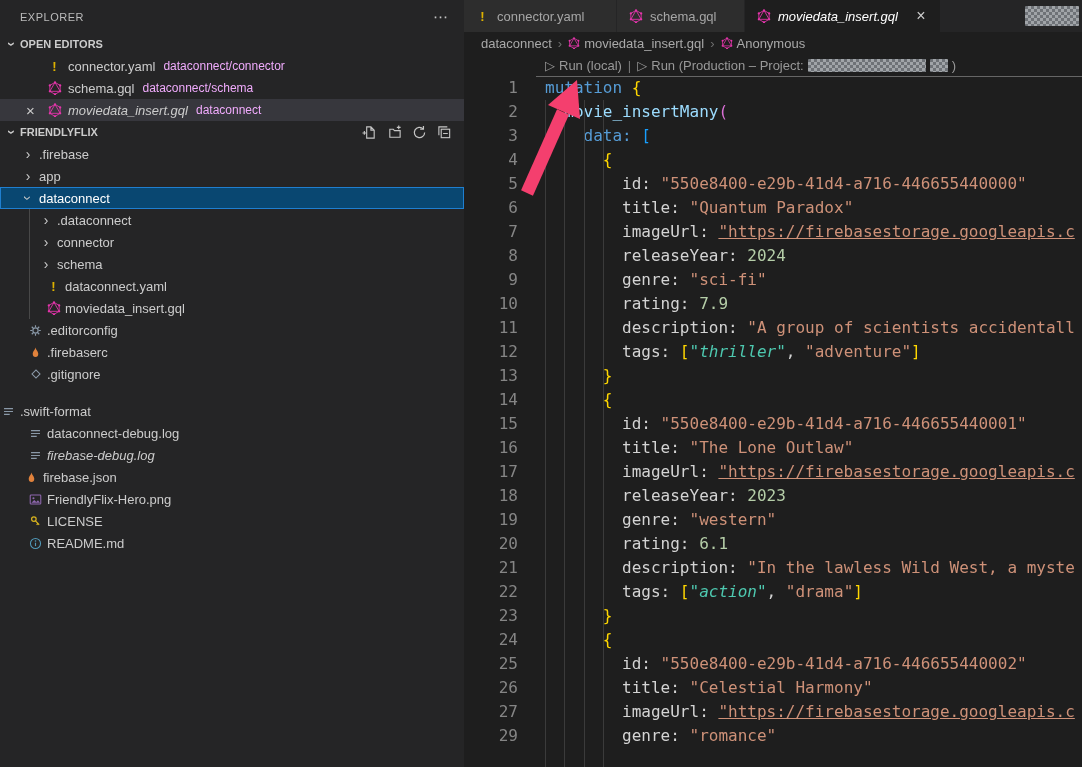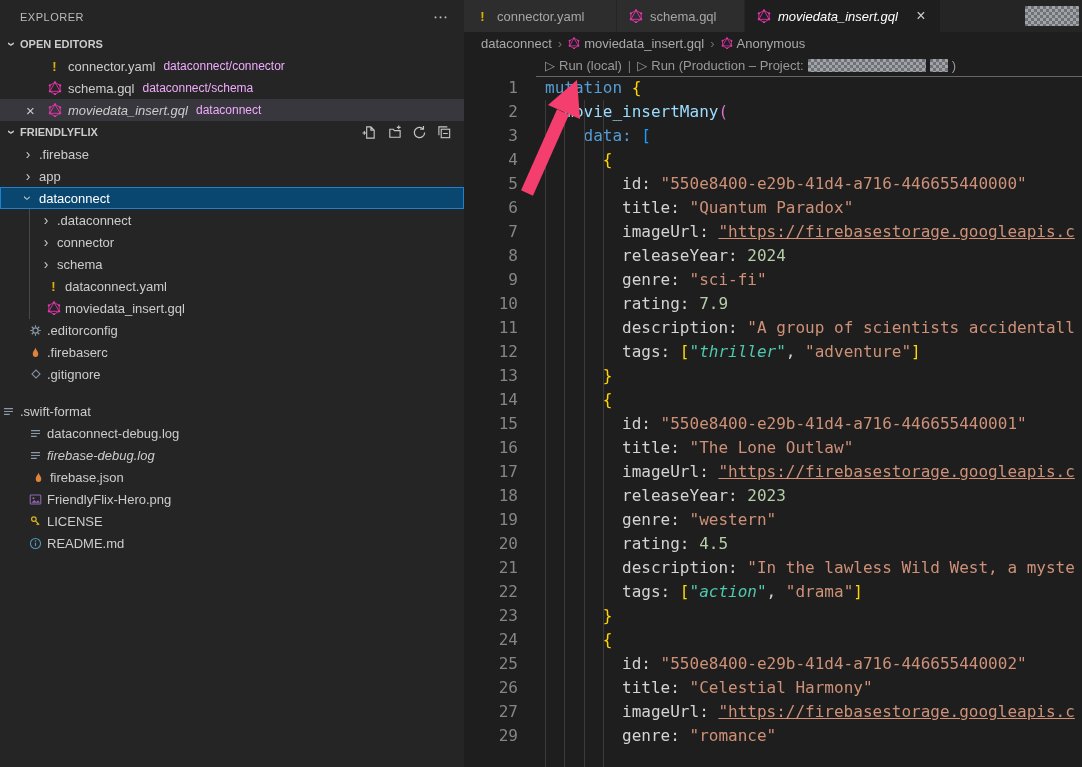--- a/index.html
+++ b/index.html
@@ -267,21 +267,21 @@
         <div class="trow" style="padding-left: 27px; font-style: italic;">
           <span class="ficon">
             <svg width="13" height="13" viewBox="0 0 16 16">
               <g stroke="#8a99a8" stroke-width="1.4" fill="none">
                 <path d="M2.5 4.5h11M2.5 8h11M2.5 11.5h7"></path>
               </g>
             </svg>
           </span>
           <span class="tlbl">firebase-debug.log</span>
         </div>
-        <div class="trow" style="padding-left: 30px;">
+        <div class="trow" style="padding-left: 23px;">
           <span class="ficon">
             <svg width="13" height="13" viewBox="0 0 16 16">
               <path d="M8 .8C8.3 4 4.6 6.2 4.6 9.6a3.4 3.9 0 0 0 6.8 0C11.4 6.2 7.7 4 8 .8Z" fill="#e0823c"></path>
             </svg>
           </span>
           <span class="tlbl">firebase.json</span>
         </div>
         <div class="trow" style="padding-left: 27px;">
           <span class="ficon">
             <svg width="13" height="13" viewBox="0 0 16 16">
@@ -442,21 +442,21 @@
           <div class="cline"><span class="gutter">10</span><span class="ltext"><span class="tk-p">        rating: </span><span class="tk-n">7.9</span></span></div>
           <div class="cline"><span class="gutter">11</span><span class="ltext"><span class="tk-p">        description: </span><span class="tk-s">"A group of scientists accidentall</span></span></div>
           <div class="cline"><span class="gutter">12</span><span class="ltext"><span class="tk-p">        tags: </span><span class="tk-b1">[</span><span class="tk-t">"thriller"</span><span class="tk-p">, </span><span class="tk-s">"adventure"</span><span class="tk-b1">]</span></span></div>
           <div class="cline"><span class="gutter">13</span><span class="ltext"><span class="tk-p">      </span><span class="tk-b1">}</span></span></div>
           <div class="cline"><span class="gutter">14</span><span class="ltext"><span class="tk-p">      </span><span class="tk-b1">{</span></span></div>
           <div class="cline"><span class="gutter">15</span><span class="ltext"><span class="tk-p">        id: </span><span class="tk-s">"550e8400-e29b-41d4-a716-446655440001"</span></span></div>
           <div class="cline"><span class="gutter">16</span><span class="ltext"><span class="tk-p">        title: </span><span class="tk-s">"The Lone Outlaw"</span></span></div>
           <div class="cline"><span class="gutter">17</span><span class="ltext"><span class="tk-p">        imageUrl: </span><span class="tk-u">"https://firebasestorage.googleapis.c</span></span></div>
           <div class="cline"><span class="gutter">18</span><span class="ltext"><span class="tk-p">        releaseYear: </span><span class="tk-n">2023</span></span></div>
           <div class="cline"><span class="gutter">19</span><span class="ltext"><span class="tk-p">        genre: </span><span class="tk-s">"western"</span></span></div>
-          <div class="cline"><span class="gutter">20</span><span class="ltext"><span class="tk-p">        rating: </span><span class="tk-n">4.5</span></span></div>
+          <div class="cline"><span class="gutter">20</span><span class="ltext"><span class="tk-p">        rating: </span><span class="tk-n">6.1</span></span></div>
           <div class="cline"><span class="gutter">21</span><span class="ltext"><span class="tk-p">        description: </span><span class="tk-s">"In the lawless Wild West, a myste</span></span></div>
           <div class="cline"><span class="gutter">22</span><span class="ltext"><span class="tk-p">        tags: </span><span class="tk-b1">[</span><span class="tk-t">"action"</span><span class="tk-p">, </span><span class="tk-s">"drama"</span><span class="tk-b1">]</span></span></div>
           <div class="cline"><span class="gutter">23</span><span class="ltext"><span class="tk-p">      </span><span class="tk-b1">}</span></span></div>
           <div class="cline"><span class="gutter">24</span><span class="ltext"><span class="tk-p">      </span><span class="tk-b1">{</span></span></div>
           <div class="cline"><span class="gutter">25</span><span class="ltext"><span class="tk-p">        id: </span><span class="tk-s">"550e8400-e29b-41d4-a716-446655440002"</span></span></div>
           <div class="cline"><span class="gutter">26</span><span class="ltext"><span class="tk-p">        title: </span><span class="tk-s">"Celestial Harmony"</span></span></div>
           <div class="cline"><span class="gutter">27</span><span class="ltext"><span class="tk-p">        imageUrl: </span><span class="tk-u">"https://firebasestorage.googleapis.c</span></span></div>
           <div class="cline"><span class="gutter">29</span><span class="ltext"><span class="tk-p">        genre: </span><span class="tk-s">"romance"</span></span></div>
         </div>
     <div class="cguide" style="left: calc(0ch + 81px);"></div>

